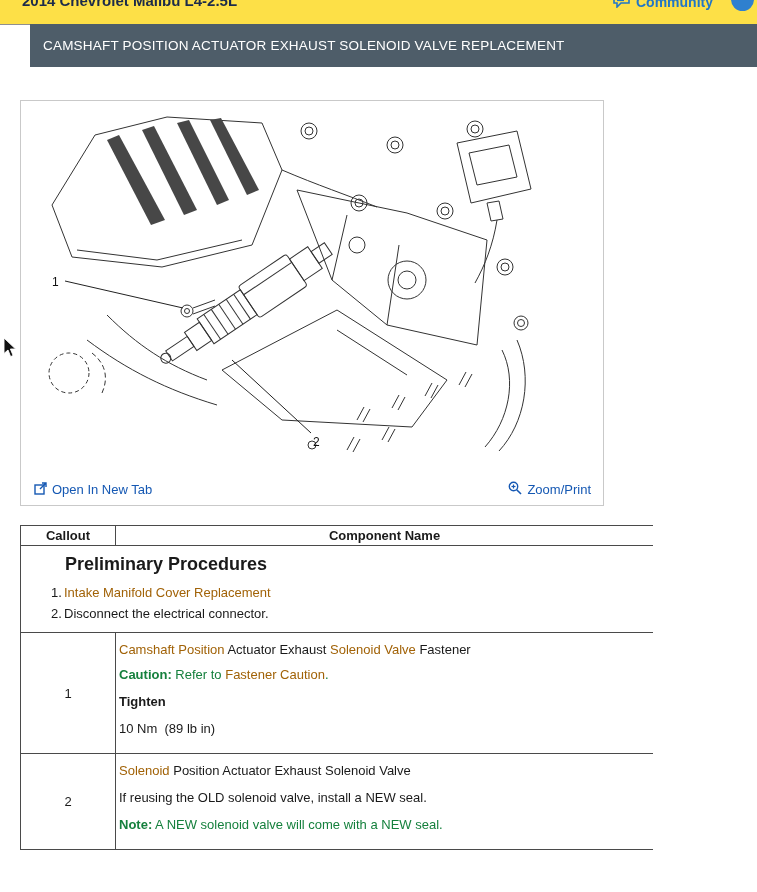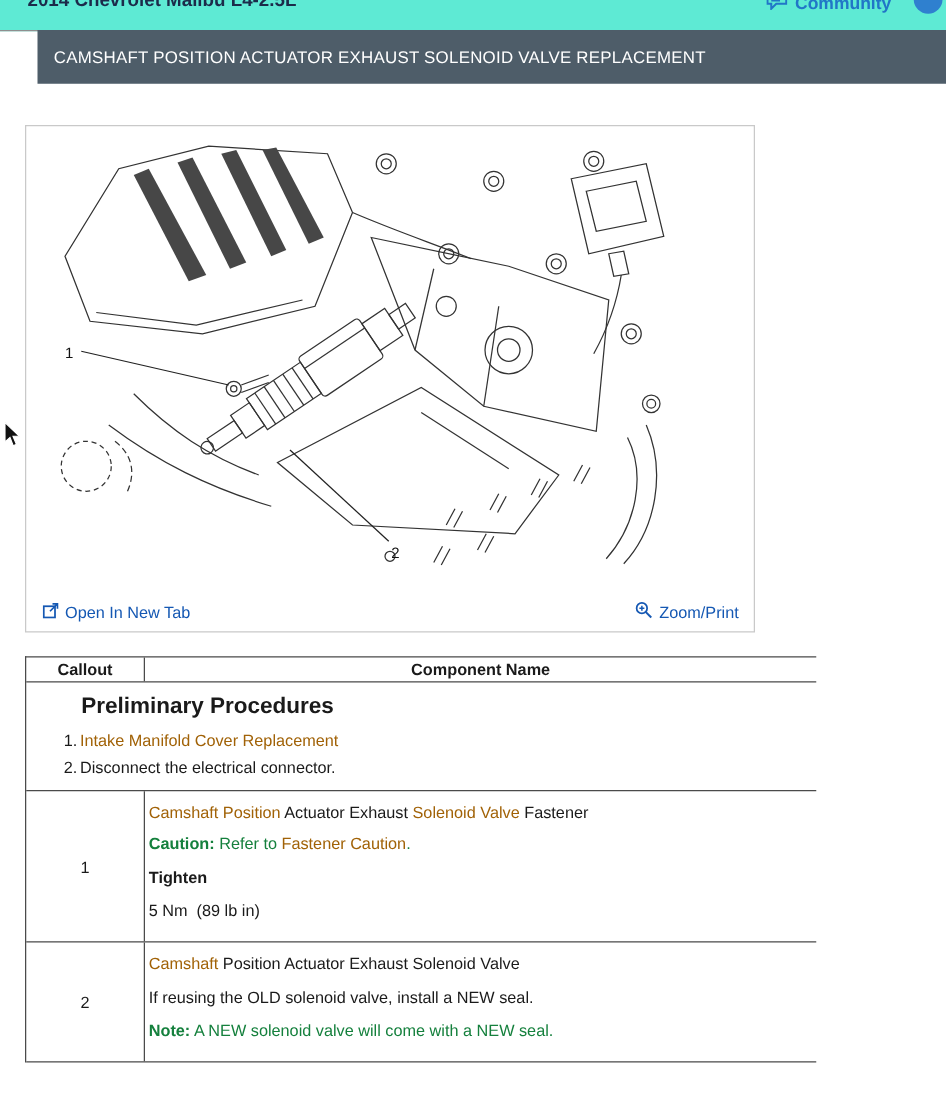--- a/index.html
+++ b/index.html
@@ -4,21 +4,21 @@
 <style>
   * { box-sizing: border-box; }
   html,body { margin:0; padding:0; }
   body {
     width:757px; height:892px; position:relative; overflow:hidden;
     background:#ffffff; font-family:"Liberation Sans", sans-serif; color:#1a1a1a;
   }
 
   
   .top-header { position:absolute; top:0; left:0; width:757px; height:25px;
-    background:#5eead4; border-bottom:1px solid #8f8f8f; }
+    background:#fde047; border-bottom:1px solid #8f8f8f; }
   .vehicle-title { position:absolute; left:22px; top:-8px; font-size:15px;
     font-weight:bold; color:#1c2b4a; white-space:nowrap; }
   .community { position:absolute; right:44px; top:-7px; display:flex; align-items:center;
     gap:6px; color:#2176c7; font-size:14px; font-weight:bold; cursor:pointer; }
   .community-badge { position:absolute; right:3px; top:-12px; width:23px; height:23px;
     border-radius:50%; background:#2f80cf; }
 
   
   .title-bar { position:absolute; top:24px; left:30px; width:727px; height:43px;
     background:#4e5d69; color:#ffffff; display:flex; align-items:center;
@@ -210,28 +210,28 @@
       </div>
     </div>
   </div>
 
   <div class="trow">
     <div class="tc-callout">1</div>
     <div class="tc-content">
       <p><a class="link">Camshaft Position</a><span> Actuator Exhaust </span><a class="link">Solenoid Valve</a><span> Fastener</span></p>
       <p><span class="red bold">Caution:</span><span class="red"> Refer to </span><a class="link">Fastener Caution</a><span class="red">.</span></p>
       <p class="bold gap">Tighten</p>
-      <p class="torque gap">5 Nm  (89 lb in)</p>
+      <p class="torque gap">10 Nm  (89 lb in)</p>
     </div>
   </div>
 
   <div class="trow">
     <div class="tc-callout">2</div>
     <div class="tc-content">
-      <p><a class="link">Camshaft</a><span> Position Actuator Exhaust Solenoid Valve</span></p>
+      <p><a class="link">Solenoid</a><span> Position Actuator Exhaust Solenoid Valve</span></p>
       <p class="gap">If reusing the OLD solenoid valve, install a NEW seal.</p>
       <p class="gap"><span class="red bold">Note:</span><span class="red"> A NEW solenoid valve will come with a NEW seal.</span></p>
     </div>
   </div>
 </div>
 
 <div class="cursor">
   <svg width="14" height="21" viewBox="0 0 14 21">
       <path d="M1 1 L1 16.5 L5 13 L7.6 19.6 L10.1 18.5 L7.4 12 L12.6 12 Z" fill="#111" stroke="#ffffff" stroke-width="0.9"></path>
     </svg>

